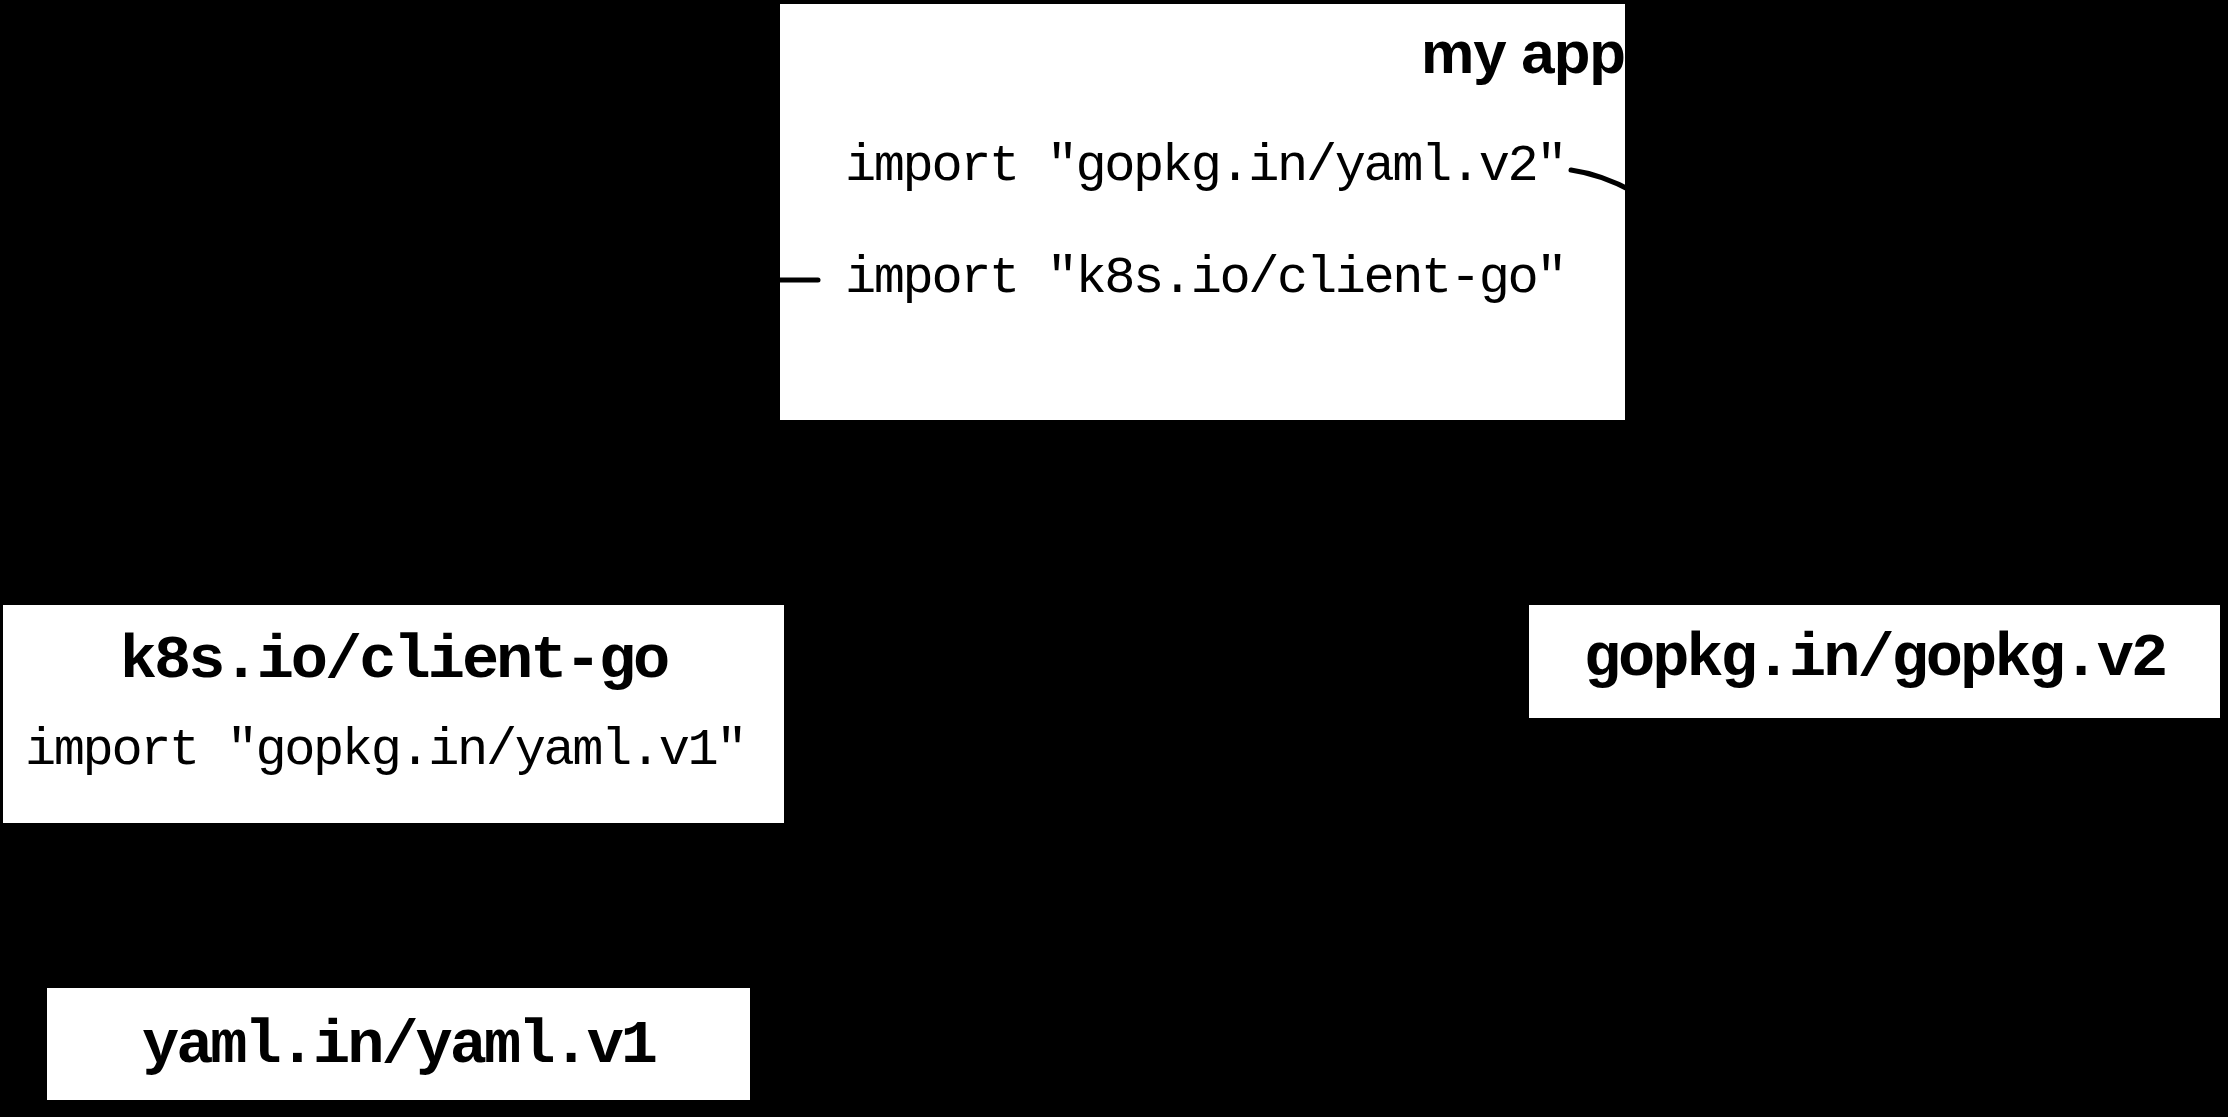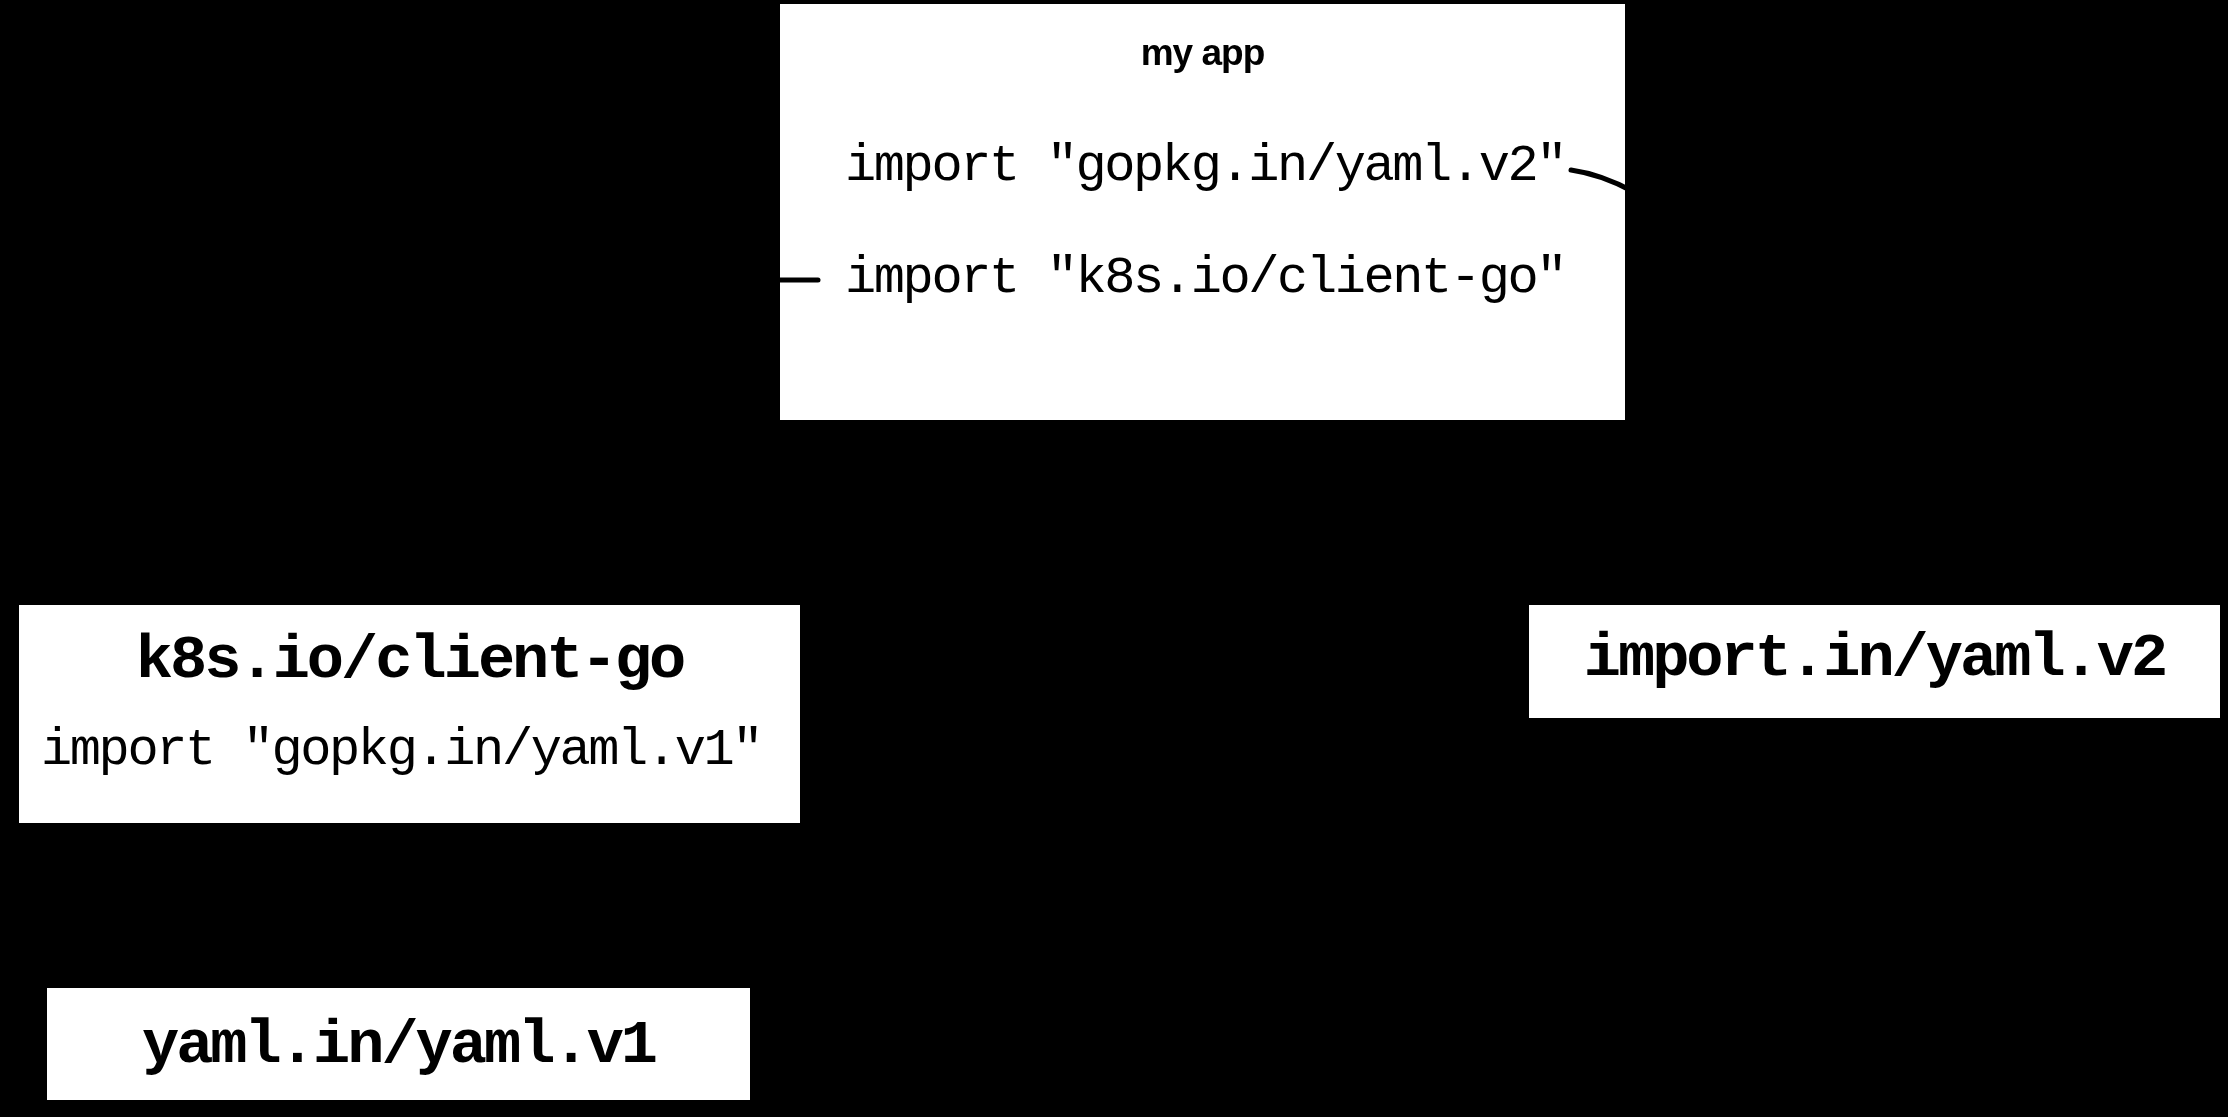--- a/index.html
+++ b/index.html
@@ -17,24 +17,24 @@
   }
   .node {
     position: absolute;
     background: #ffffff;
     color: #000000;
   }
   .app-title {
     position: absolute;
     left: 0;
     width: 100%;
-    text-align: center;
+    text-align: right;
     font-family: "Liberation Sans", sans-serif;
     font-weight: bold;
-    font-size: 37px;
+    font-size: 60px;
     line-height: 56px;
     letter-spacing: -1px;
     white-space: pre;
   }
   .pkg-title {
     position: absolute;
     left: 0;
     width: 100%;
     text-align: center;
     font-family: "Liberation Mono", monospace;
@@ -52,21 +52,21 @@
     line-height: 52px;
     letter-spacing: -2.4px;
     white-space: pre;
   }
   
   #node-my-app       { left: 780px;  top: 4px;    width: 845px; height: 416px; }
   #node-my-app .app-title   { top: 21px; }
   #node-my-app .import-1    { left: 65px; top: 137px; }
   #node-my-app .import-2    { left: 65px; top: 249px; }
 
-  #node-client-go    { left: 19px;    top: 605px;  width: 781px; height: 218px; }
+  #node-client-go    { left: 3px;    top: 605px;  width: 781px; height: 218px; }
   #node-client-go .pkg-title { top: 25px; }
   #node-client-go .import-1  { left: 22px; top: 120px; }
 
   #node-yaml-v2      { left: 1529px; top: 605px;  width: 691px; height: 113px; }
   #node-yaml-v2 .pkg-title   { top: 23px; }
 
   #node-yaml-v1      { left: 47px;   top: 988px;  width: 703px; height: 112px; }
   #node-yaml-v1 .pkg-title   { top: 27px; }
 
   #connector-overlay {
@@ -88,21 +88,21 @@
     <div class="code-line import-1">import "gopkg.in/yaml.v2"</div>
     <div class="code-line import-2">import "k8s.io/client-go"</div>
   </div>
 
   <div class="node" id="node-client-go" style="background: rgb(255, 255, 255); color: rgb(0, 0, 0);">
     <div class="pkg-title">k8s.io/client-go</div>
     <div class="code-line import-1">import "gopkg.in/yaml.v1"</div>
   </div>
 
   <div class="node" id="node-yaml-v2" style="background: rgb(255, 255, 255); color: rgb(0, 0, 0);">
-    <div class="pkg-title">import.in/yaml.v2</div>
+    <div class="pkg-title">gopkg.in/gopkg.v2</div>
   </div>
 
   <div class="node" id="node-yaml-v1" style="background: rgb(255, 255, 255); color: rgb(0, 0, 0);">
     <div class="pkg-title">yaml.in/yaml.v1</div>
   </div>
 
   <svg id="connector-overlay" viewBox="0 0 2228 1117">
     <path d="M 1571 170 C 1592 173 1612 180 1634 192" fill="none" stroke="#000000" stroke-width="5" stroke-linecap="round"></path>
     <path d="M 770 280 L 818 280" fill="none" stroke="#000000" stroke-width="5" stroke-linecap="round"></path>
   </svg>

